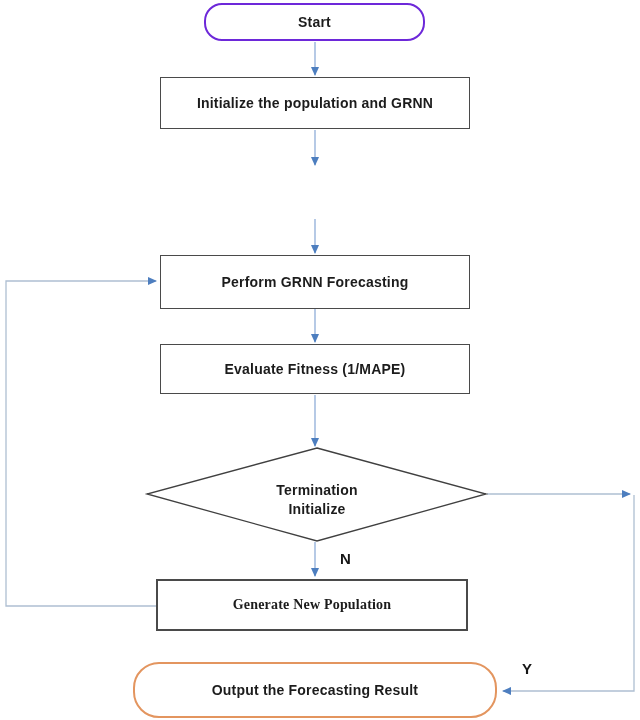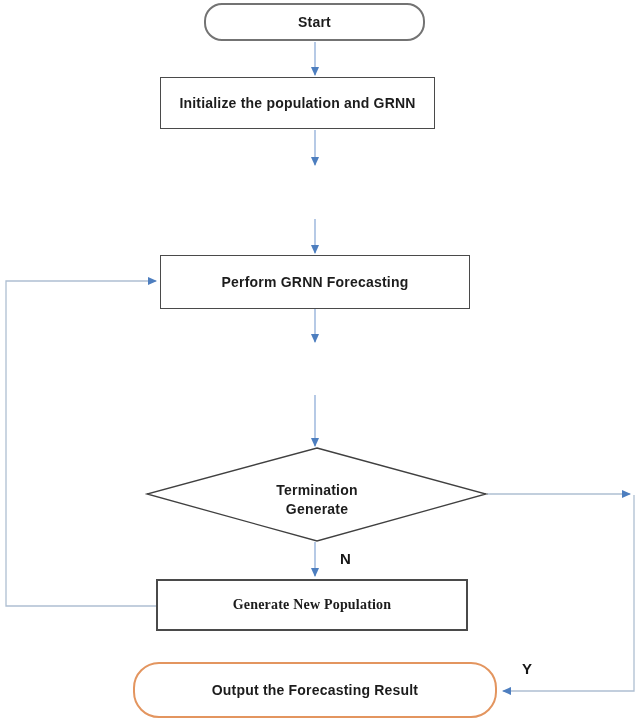--- a/index.html
+++ b/index.html
@@ -14,21 +14,21 @@
     position:absolute;
     display:flex;align-items:center;justify-content:center;
     text-align:center;
     background:#ffffff;
     color:#1c1c1c;
     font-size:14px;font-weight:600;letter-spacing:.2px;
     box-sizing:border-box;
     z-index:2;
   }
   .terminator{
-    border:2px solid #737373;
+    border:2px solid #6d28d9;
     border-radius:18px;
   }
   .process{
     border:1.5px solid #4a4a4a;
   }
   .process-thick{
     border:2px solid #4a4a4a;
     font-family:Liberation Serif, serif;
   }
   .output-terminator{
@@ -82,33 +82,36 @@
     <path class="conn conn-long" d="M487 494 H630" marker-end="url(#ah)"></path>
     <path class="conn conn-long" d="M634 495 V691 H503" marker-end="url(#ah)"></path>
 
     <polygon class="decision-shape" points="317,448 486,494 317,541 147,494"></polygon>
   </svg>
 
   <div class="node terminator" style="left:204px;top:3px;width:221px;height:38px;">
     <span>Start</span>
   </div>
 
-  <div class="node process" style="left:160px;top:77px;width:275px;height:52px;">
+  <div class="node process" style="left:160px;top:77px;width:310px;height:52px;">
     <span>Initialize the population and GRNN</span>
   </div>
 
 
   <div class="node process" style="left:160px;top:255px;width:310px;height:54px;">
     <span>Perform GRNN Forecasting</span>
   </div>
 
+  <div class="node process" style="left:160px;top:344px;width:310px;height:50px;">
+    <span>Evaluate Fitness (1/MAPE)</span>
+  </div>
 
   <div class="decision-label">
     <div>Termination</div>
-    <div>Generate</div>
+    <div>Initialize</div>
   </div>
 
   <div class="branch-label" id="label-n">N</div>
   <div class="branch-label" id="label-y">Y</div>
 
   <div class="node process-thick" style="left:156px;top:579px;width:312px;height:52px;">
     <span>Generate New Population</span>
   </div>
 
   <div class="node output-terminator" style="left:133px;top:662px;width:364px;height:56px;">

